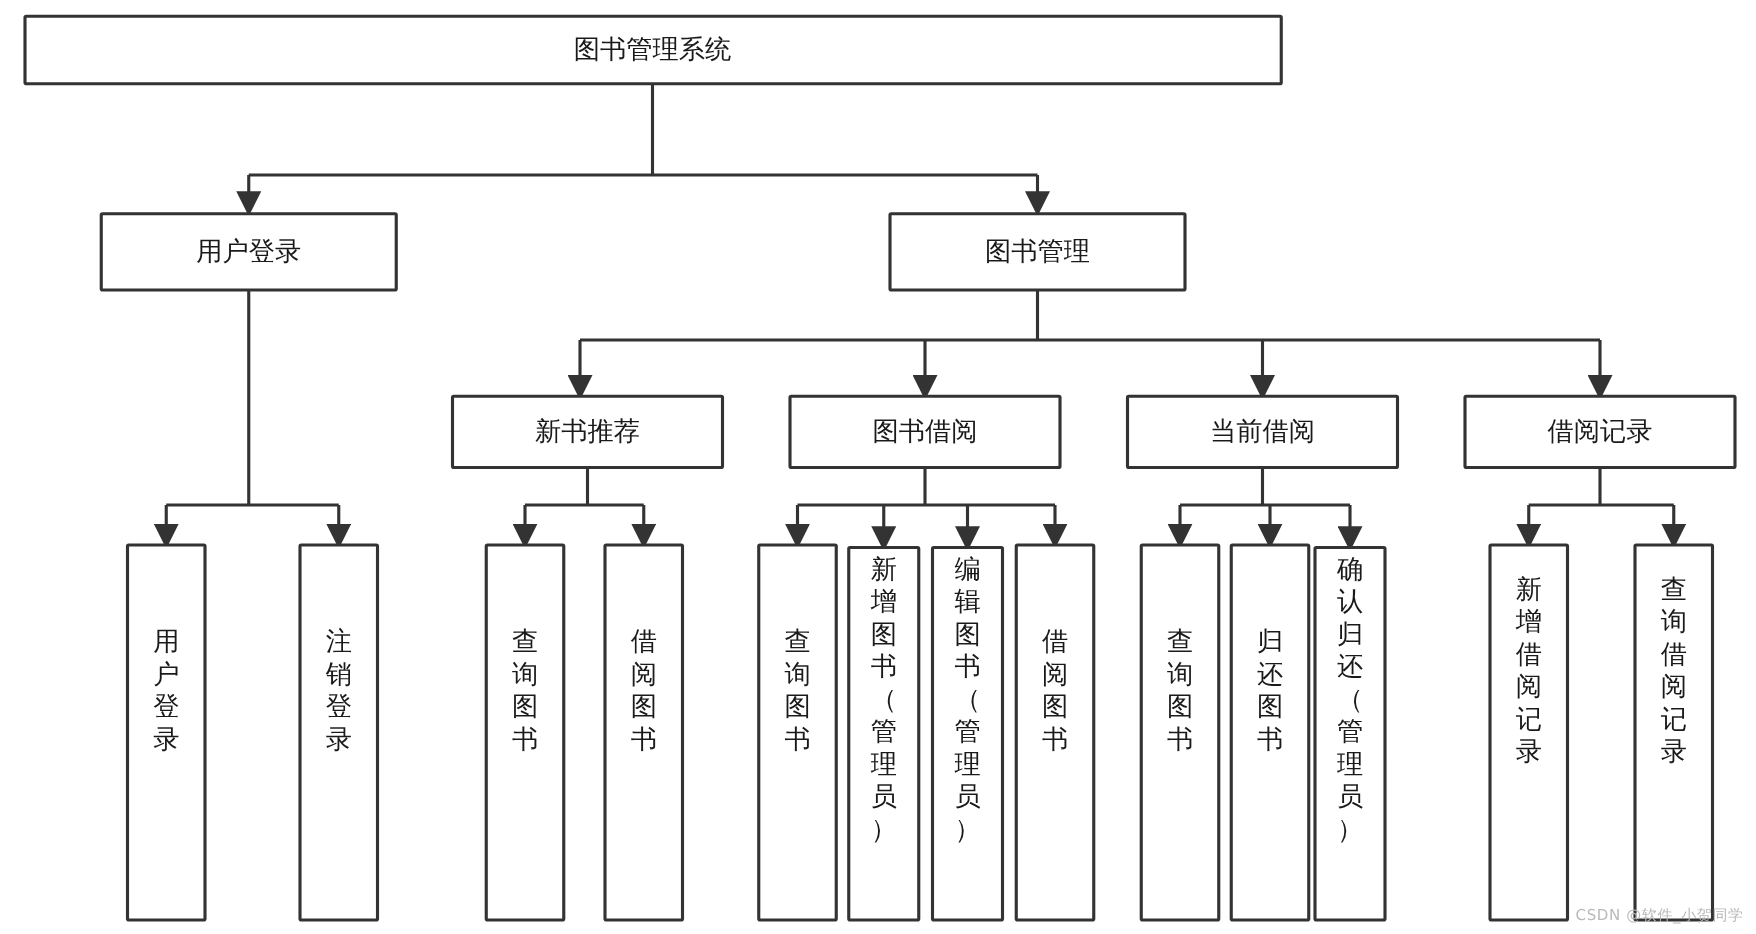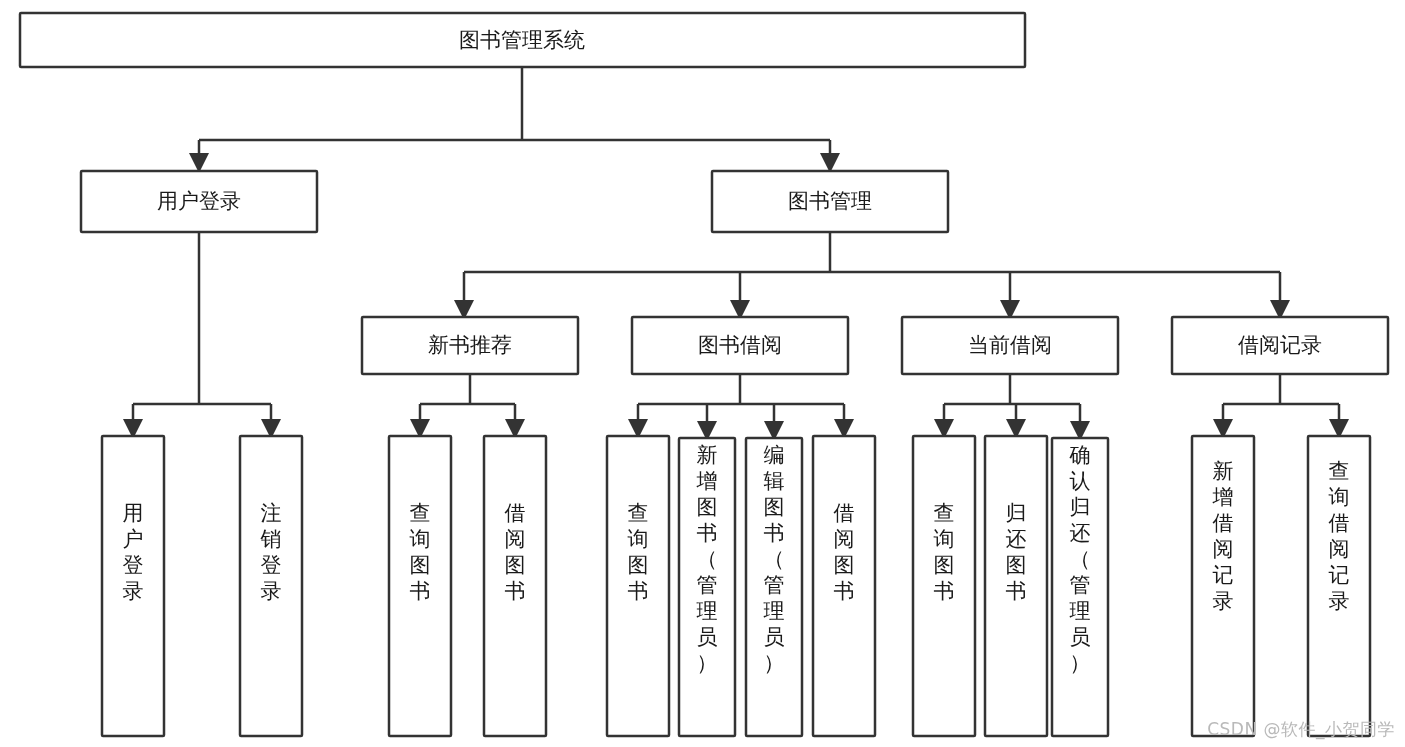--- a/index.html
+++ b/index.html
@@ -32,21 +32,21 @@
     stroke-width:2.5;
     fill:none;
     stroke-linecap:butt;
   }
   .arrow-head{fill:#333333;stroke:none;}
   .watermark{
     position:absolute;
     right:10px;
     bottom:6px;
     font-family:"DejaVu Sans","Liberation Sans",sans-serif;
-    font-size:17px;
+    font-size:12px;
     color:#b9b9b9;
     white-space:nowrap;
     letter-spacing:.5px;
     pointer-events:none;
   }
 </style>
 </head>
 <body>
 
 <svg id="diagram" viewBox="0 0 1405 747" xmlns="http://www.w3.org/2000/svg">

